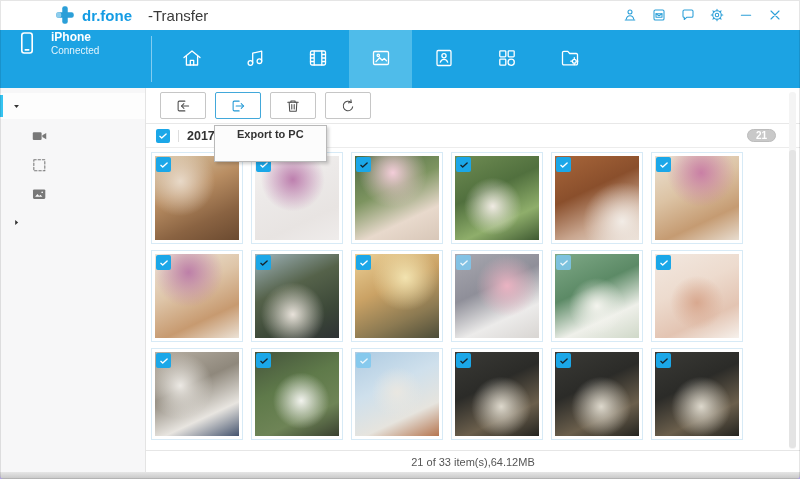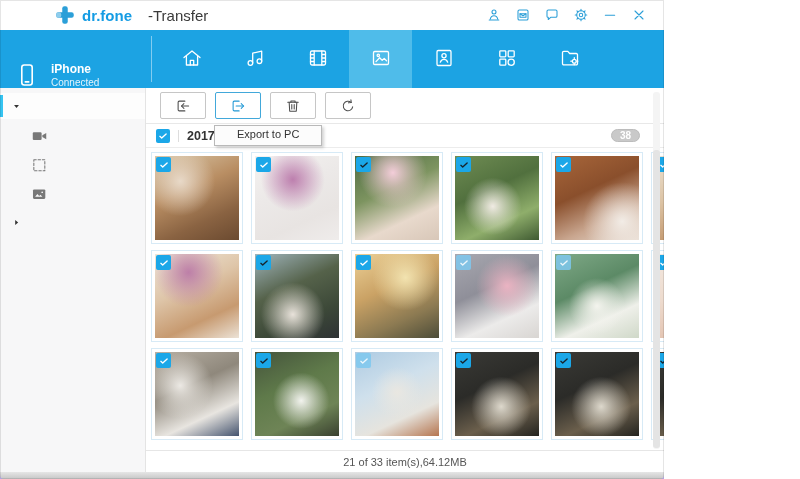--- a/index.html
+++ b/index.html
@@ -1,31 +1,31 @@
 <!DOCTYPE html>
 <html><head>
 <meta charset="utf-8">
 <style>
   * { margin:0; padding:0; box-sizing:border-box; }
   html,body { background:#fff; }
   body { font-family:"Liberation Sans","DejaVu Sans",sans-serif; }
-  .window { position:relative; width:664px; height:479px; background:#c4b5fd; overflow:hidden; }
+  .window { position:relative; width:800px; height:479px; background:#c4b5fd; overflow:hidden; }
   .window::after { content:''; position:absolute; inset:0; border:1px solid rgba(0,0,0,.10); pointer-events:none; z-index:40; }
   .window-bottom { position:absolute; left:0; right:0; bottom:0; height:7px; background:linear-gradient(#e6e6e6,#c6c6c6); border-radius:0 0 4px 4px; z-index:30; }
 
   
   .titlebar { height:30px; display:flex; align-items:center; padding:0 14px 0 55px; background:#fff; position:relative; z-index:20; }
   .brand { color:#149ce4; font-weight:bold; font-size:15px; margin-left:7px; }
   .brand-suffix { color:#3a3a3a; font-size:15px; margin-left:16px; }
   .window-controls { margin-left:auto; display:flex; align-items:center; gap:7px; color:#2b9fd8; }
   .ctrl-btn { width:22px; height:22px; display:flex; align-items:center; justify-content:center; cursor:default; }
 
   
   .navbar { position:absolute; top:30px; left:0; right:0; height:58px; background:#1ca3e3; display:flex; z-index:10; }
-  .device { width:152px; display:flex; align-items:flex-end; padding-left:14px; gap:11px; position:relative; color:#fff; }
+  .device { width:152px; display:flex; align-items:flex-start; padding-left:14px; gap:11px; position:relative; color:#fff; }
   .device::after { content:''; position:absolute; right:0; top:6px; bottom:6px; width:1px; background:rgba(255,255,255,.45); }
   .device-name { font-size:12px; font-weight:bold; line-height:15px; }
   .device-status { font-size:10px; color:rgba(255,255,255,.88); }
   .tabs { display:flex; padding-left:8px; }
   .tab { width:63px; height:58px; display:flex; flex-direction:column; align-items:center; justify-content:center; gap:3px; color:#fff; cursor:default; }
   .tab.active { background:#4fbcea; }
   .tab-label { font-size:10.5px; }
 
   
   .sidebar { position:absolute; top:88px; left:0; width:146px; bottom:7px; background:#f7f7f8; border-right:1px solid #e4e4e4; padding-top:5px; z-index:5; }
@@ -36,21 +36,21 @@
   .side-item.selected::before { content:''; position:absolute; left:0; top:2px; bottom:2px; width:3px; background:#35c4f2; }
   .side-item .arrow { color:#333; display:flex; }
   .side-item .sicon { color:#787878; display:flex; }
   .side-gap { height:3px; }
 
   
   .main { position:absolute; left:146px; top:88px; right:0; bottom:7px; background:#fff; }
   .toolbar { height:36px; display:flex; align-items:center; gap:9px; padding-left:14px; border-bottom:1px solid #e8e8e8; }
   .tb-btn { width:46px; height:27px; border:1px solid #c6c6c6; border-radius:2px; background:#fff; display:flex; align-items:center; justify-content:center; color:#4c4c4c; cursor:default; }
   .tb-btn.active { border-color:#42a8da; color:#1f97d4; }
-  .tooltip { position:absolute; left:68px; top:37px; background:#fcfcfc; border:1px solid #b9b9b9; box-shadow:2px 2px 3px rgba(0,0,0,.18); font-size:11px; font-weight:normal; color:#333; padding:2px 22px 5px 22px; z-index:8; white-space:nowrap;text-align:right; }
+  .tooltip { position:absolute; left:68px; top:37px; background:#fcfcfc; border:1px solid #b9b9b9; box-shadow:2px 2px 3px rgba(0,0,0,.18); font-size:11px; font-weight:bold; color:#333; padding:2px 22px 21px 22px; z-index:8; white-space:nowrap;text-align:right; }
   .group-row { height:24px; display:flex; align-items:center; padding-left:10px; border-bottom:1px solid #ececec; }
   .group-check { width:14px; height:14px; background:#1ba7e8; border-radius:2px; color:#fff; display:flex; align-items:center; justify-content:center; }
   .group-sep { width:1px; height:12px; background:#ddd; margin:0 8px; }
   .group-date { font-weight:bold; font-size:12.5px; color:#333; }
   .count-badge { margin-left:auto; margin-right:24px; background:#c9c9c9; border:1px solid #bcbcbc; color:#fff; font-size:10px; font-weight:bold; padding:0 8px; height:13px; line-height:12px; border-radius:7px; }
 
   .grid { position:absolute; top:64px; left:5px; display:grid; grid-template-columns:repeat(6,92px); gap:6px 8px; }
   .cell { width:92px; height:92px; border:1px solid #d7eaf6; background:#fff; padding:3px; position:relative; cursor:default; }
   .photo { width:100%; height:100%; }
   .check { position:absolute; top:4px; left:4px; width:15px; height:15px; border-radius:2px; background:#1ba7e8; color:#fff; display:flex; align-items:center; justify-content:center; }
@@ -270,21 +270,21 @@
       </div>
     <div class="tooltip">Export to PC</div>
     <div class="group-row">
       <span class="group-check" id="group-check">
           <svg viewBox="0 0 24 24" width="10" height="10" fill="none" stroke="currentColor" stroke-width="3.2" stroke-linecap="round" stroke-linejoin="round">
             <path d="M4.5 12.8l4.4 4.2L19.5 7" stroke-width="3.2"></path>
           </svg>
         </span>
       <span class="group-sep"></span>
       <span class="group-date">2017-10-20</span>
-      <span class="count-badge">38</span>
+      <span class="count-badge">21</span>
     </div>
     <div class="grid" id="photo-grid">
         <div class="cell">
           <div class="photo" style="background: radial-gradient(circle at 30% 30%, rgb(232, 217, 200) 0%, rgba(0, 0, 0, 0) 42%), linear-gradient(155deg, rgb(217, 199, 168) 0%, rgb(185, 142, 99) 40%, rgb(138, 99, 66) 72%, rgb(107, 74, 48) 100%);"></div>
           <span class="check">
             <svg viewBox="0 0 24 24" width="10" height="10" fill="none" stroke="currentColor" stroke-width="3.2" stroke-linecap="round" stroke-linejoin="round">
               <path d="M4.5 12.8l4.4 4.2L19.5 7" stroke-width="3.2"></path>
             </svg>
           </span>
         </div>

